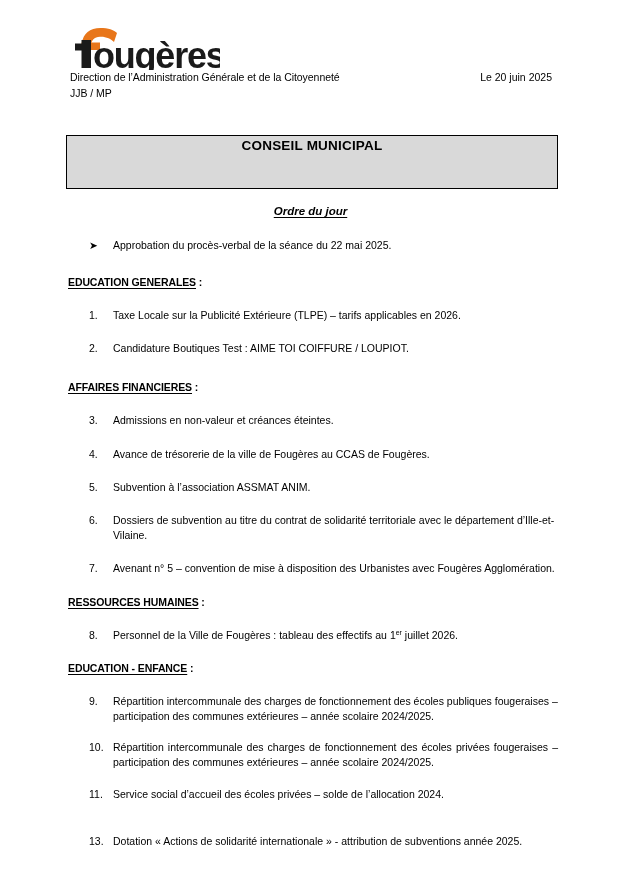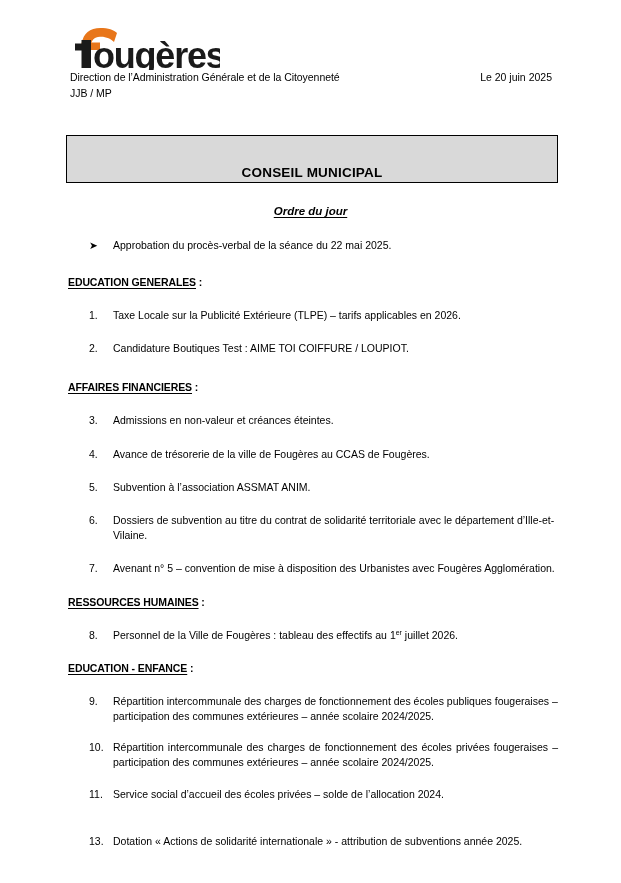--- a/index.html
+++ b/index.html
@@ -56,28 +56,28 @@
     padding-top: 0px;
     padding-right: 2px;
   }
 
   
   .title-box {
     position: absolute;
     left: 66px;
     top: 135px;
     width: 492px;
-    height: 48px;
+    height: 54px;
     box-sizing: border-box;
     border: 1.6px solid #000000;
     background: #d9d9d9;
     display: flex;
     flex-direction: column;
     align-items: center;
-    justify-content: flex-end;
+    justify-content: flex-start;
   }
   .title-line {
     font-size: 13.5px;
     font-weight: bold;
     line-height: 19px;
     letter-spacing: 0.2px;
   }
 
   
   .body-area {

